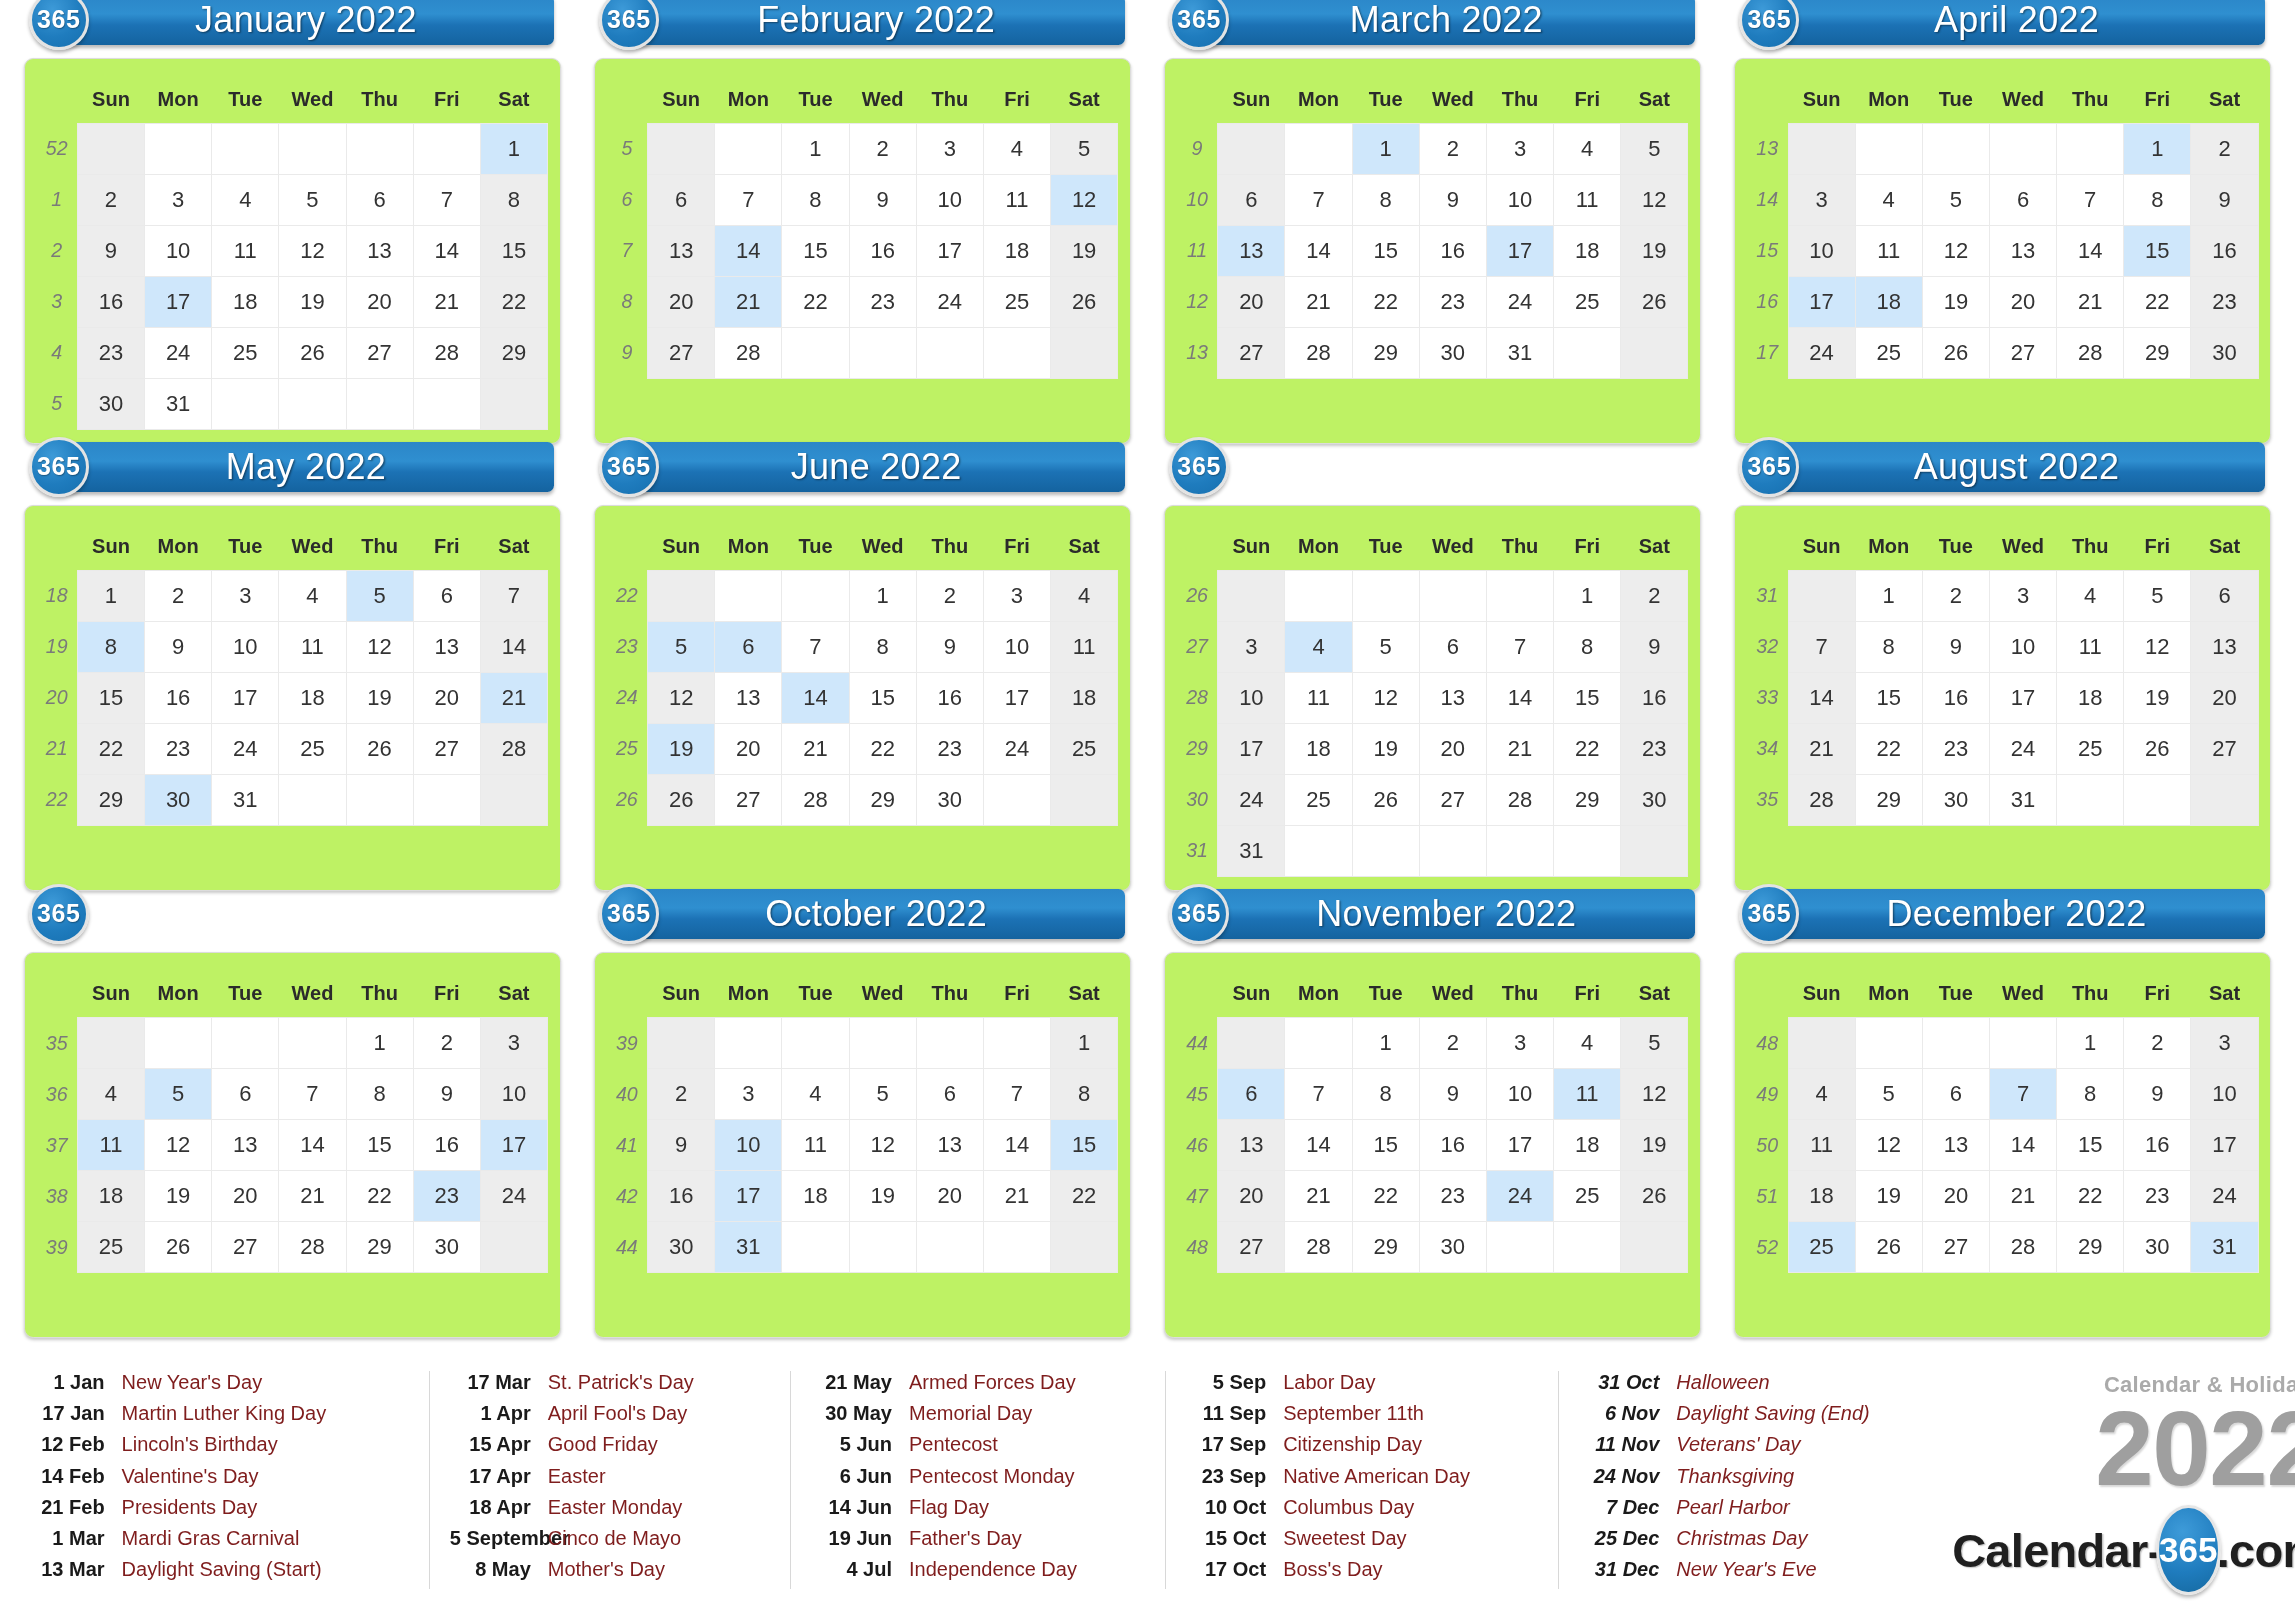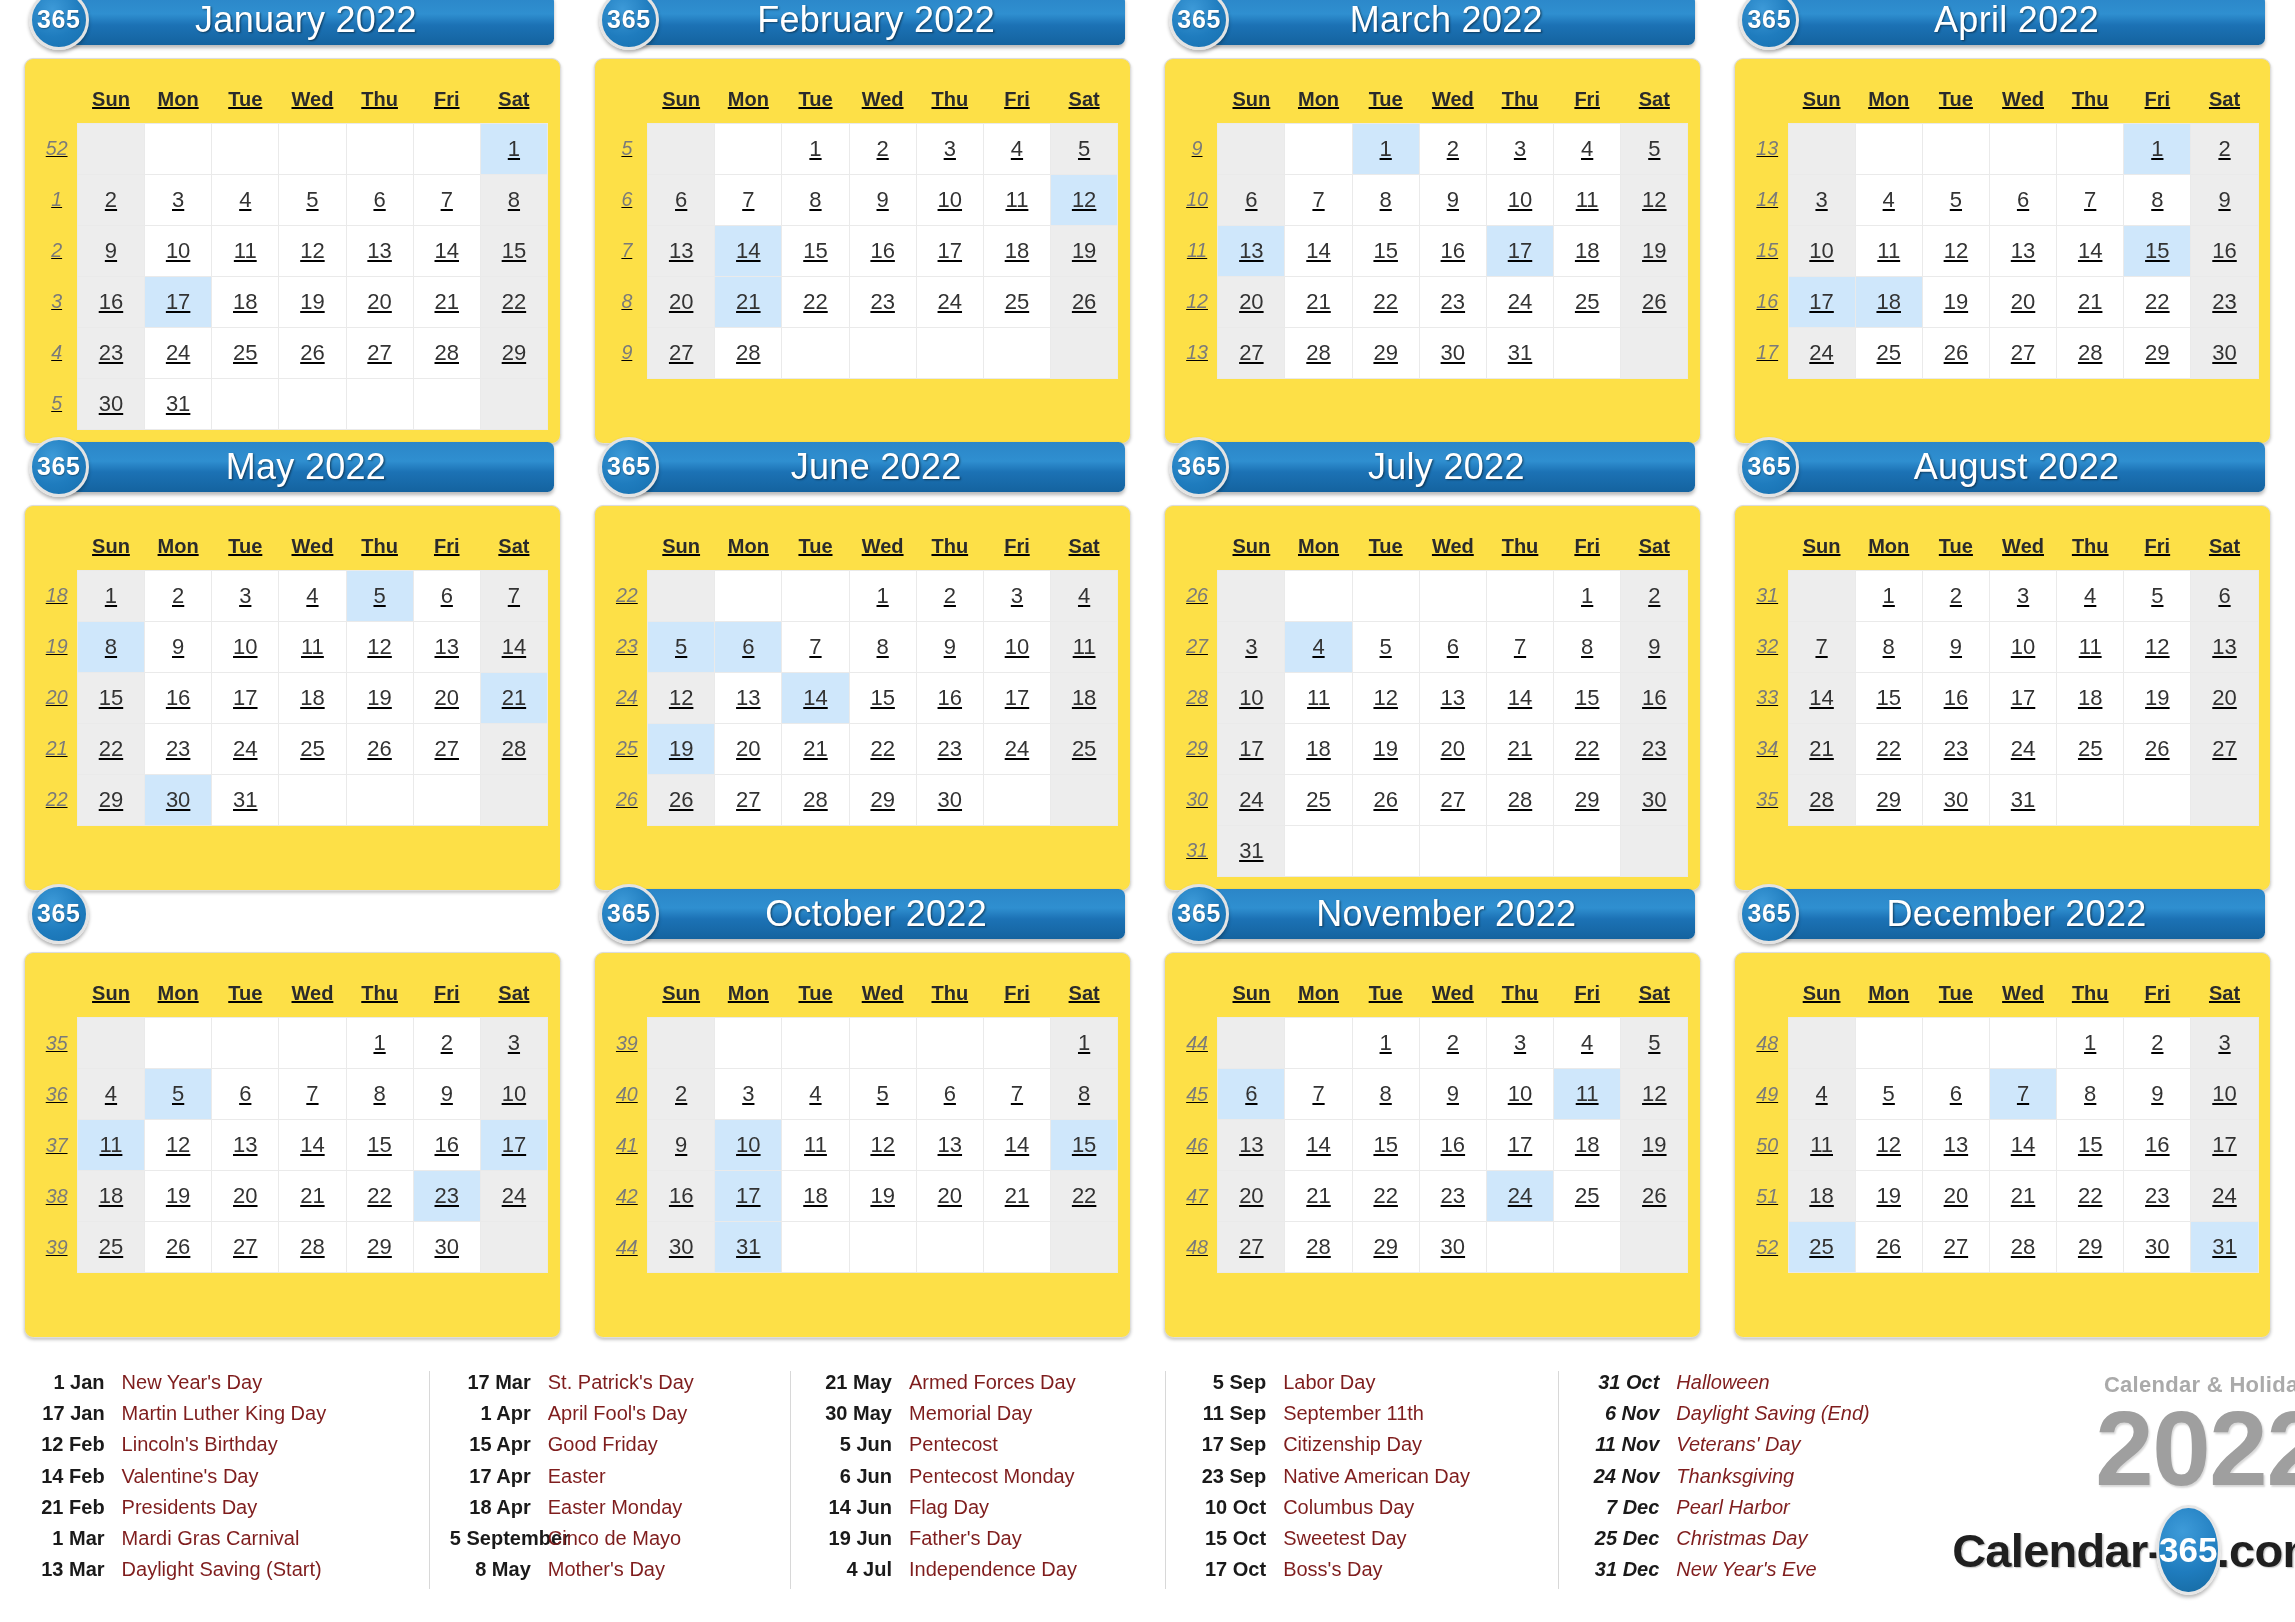--- a/index.html
+++ b/index.html
@@ -17,28 +17,27 @@
     grid-template-columns:repeat(4,1fr);
     grid-template-rows:repeat(3,442px);
     column-gap:33px;
     row-gap:5.2px;
   }
 
   .month{position:relative;padding-top:41px;}
 
   .card{
     position:relative;
-    background:#fde047;
+    background:#bef264;
     border:0.7px solid #dcdcdc;
     border-radius:9.2px;
     box-shadow:0 2px 3.3px rgba(0,0,0,.22);
     height:386px;
     box-sizing:border-box;
     padding:0 11.8px 6.5px 11.8px;
-    text-decoration:underline;
   }
 
   
   .titlebar{
     position:absolute;
     left:34px;right:6.5px;top:-22px;
     height:50px;
     border-radius:6.5px;
     background:linear-gradient(to bottom,#2b86c8 0%,#2f8fd0 38%,#1c72b5 60%,#14639f 100%);
     box-shadow:0 2.6px 3.9px rgba(0,0,0,.28);
@@ -767,23 +766,20 @@
                 <td class="empty"></td>
                 <td class="empty"></td>
                 <td class="empty"></td>
                 <td class="empty"></td>
                 <td class="empty"></td>
                 <td class="we empty"></td>
               </tr>
             </tbody>
           </table>
         </div>
-        <div class="titlebar">
-          <span class="mname">July 2022</span>
-        </div>
         <div class="badge">365</div>
       </div>
       <div class="month">
         <div class="card">
           <div class="wm">
             <span>365</span>
           </div>
           <table class="cal">
             <thead>
               <tr>

